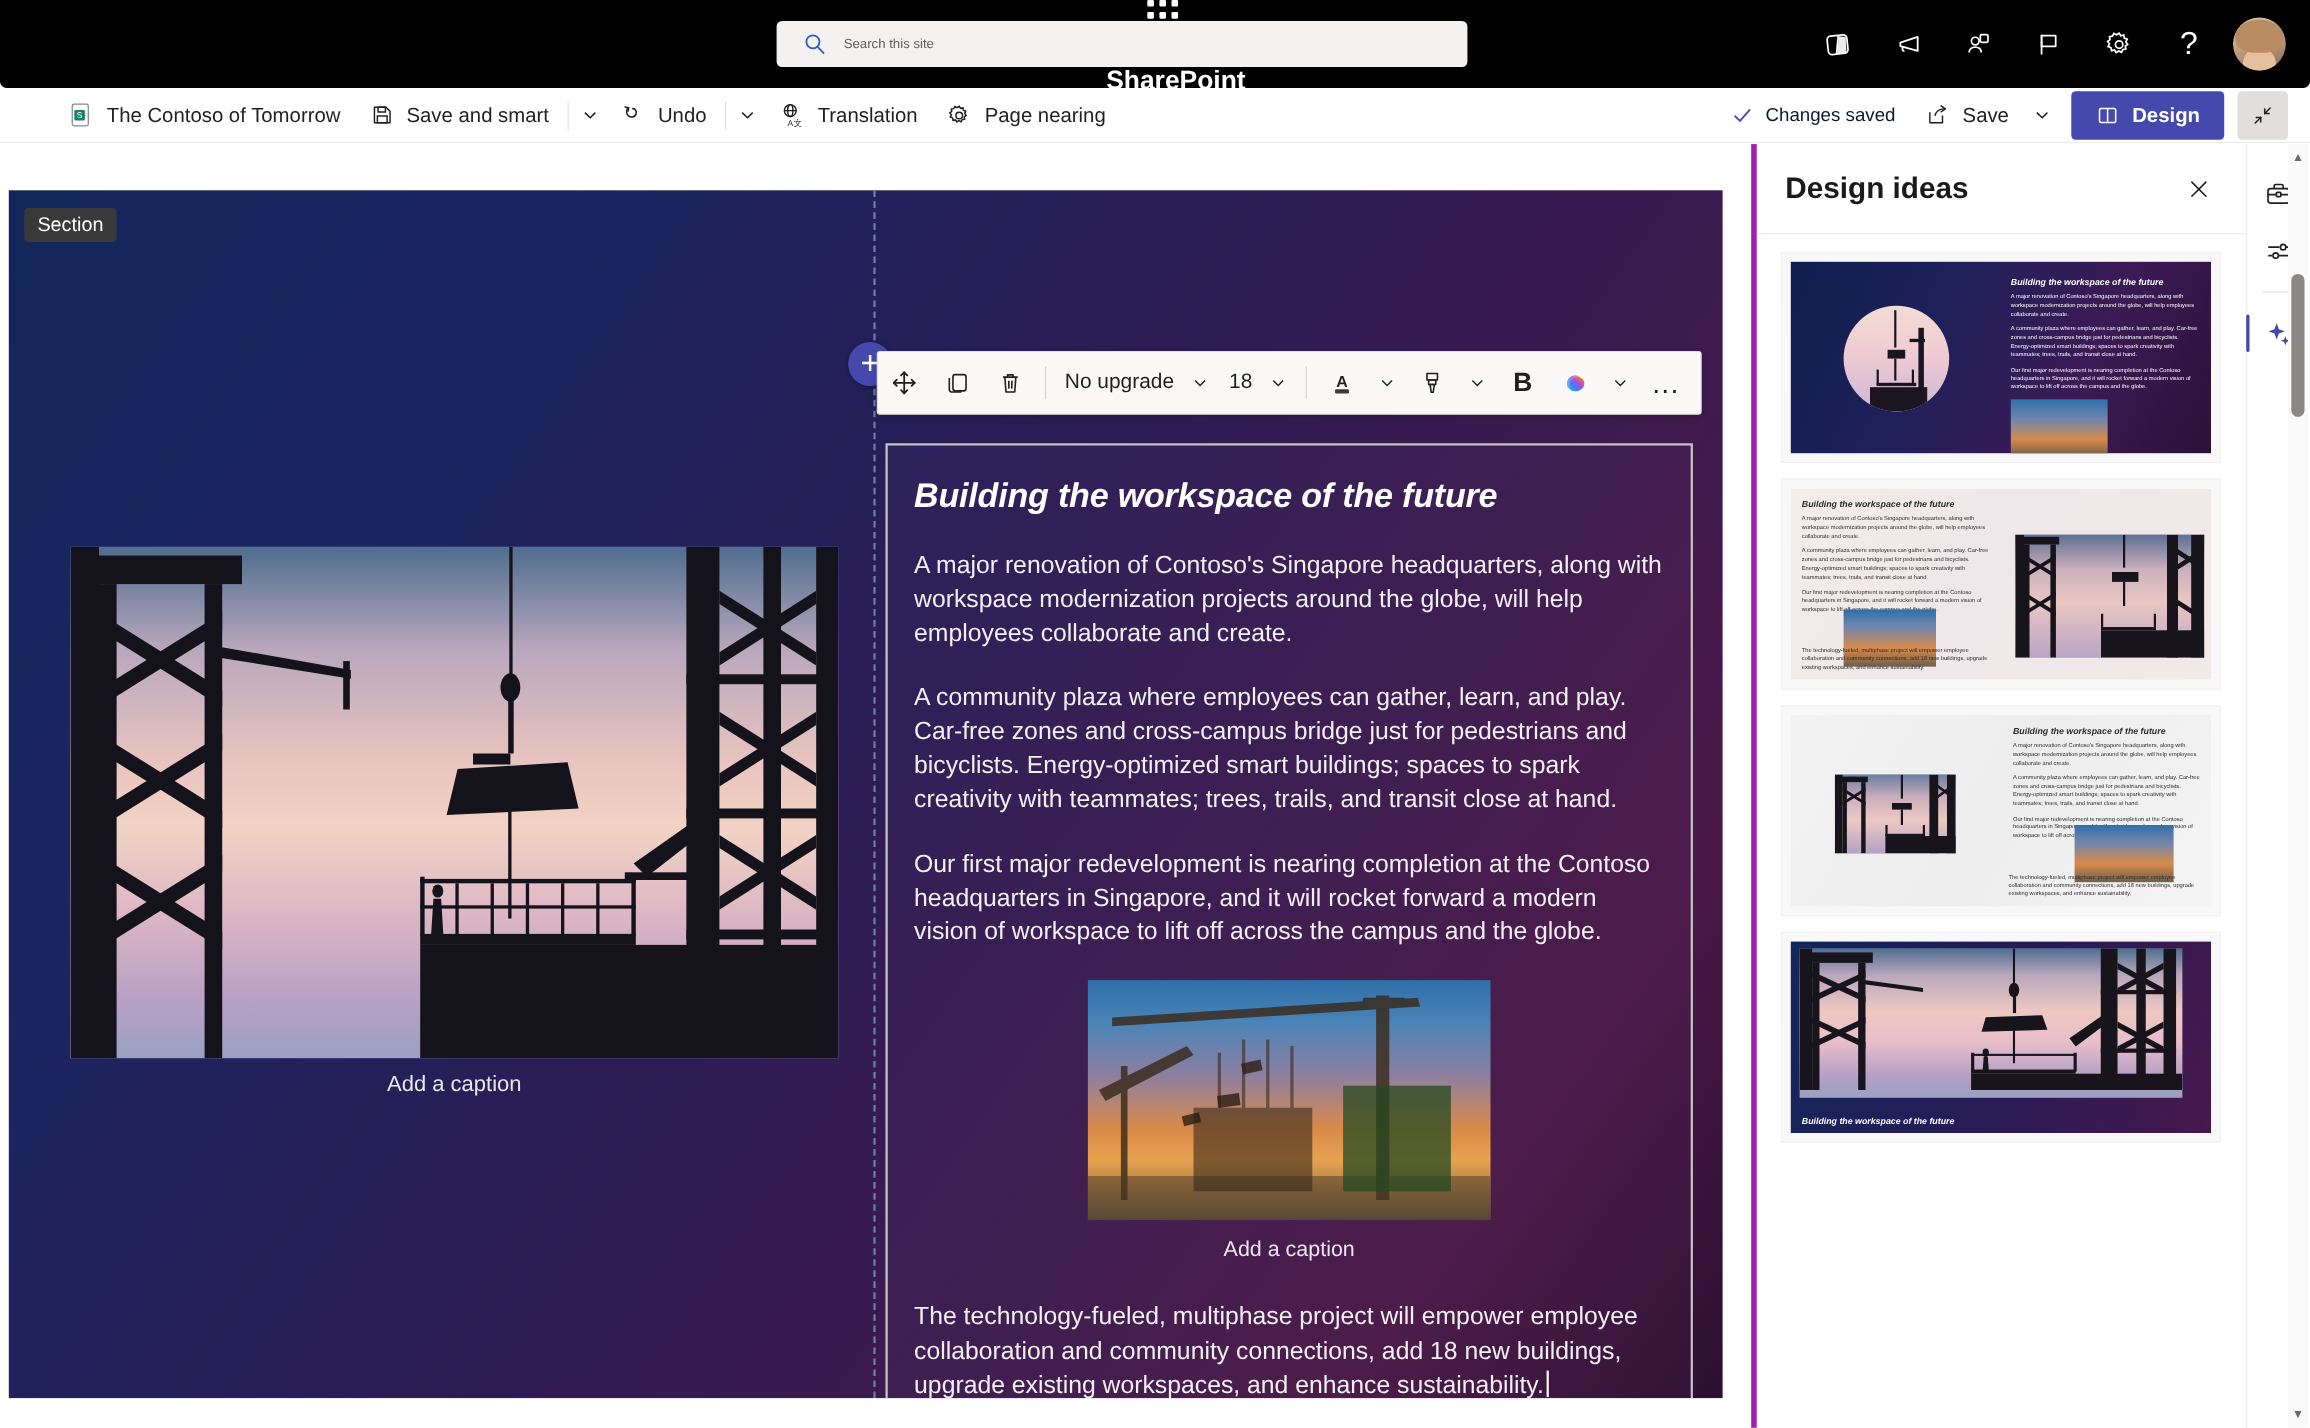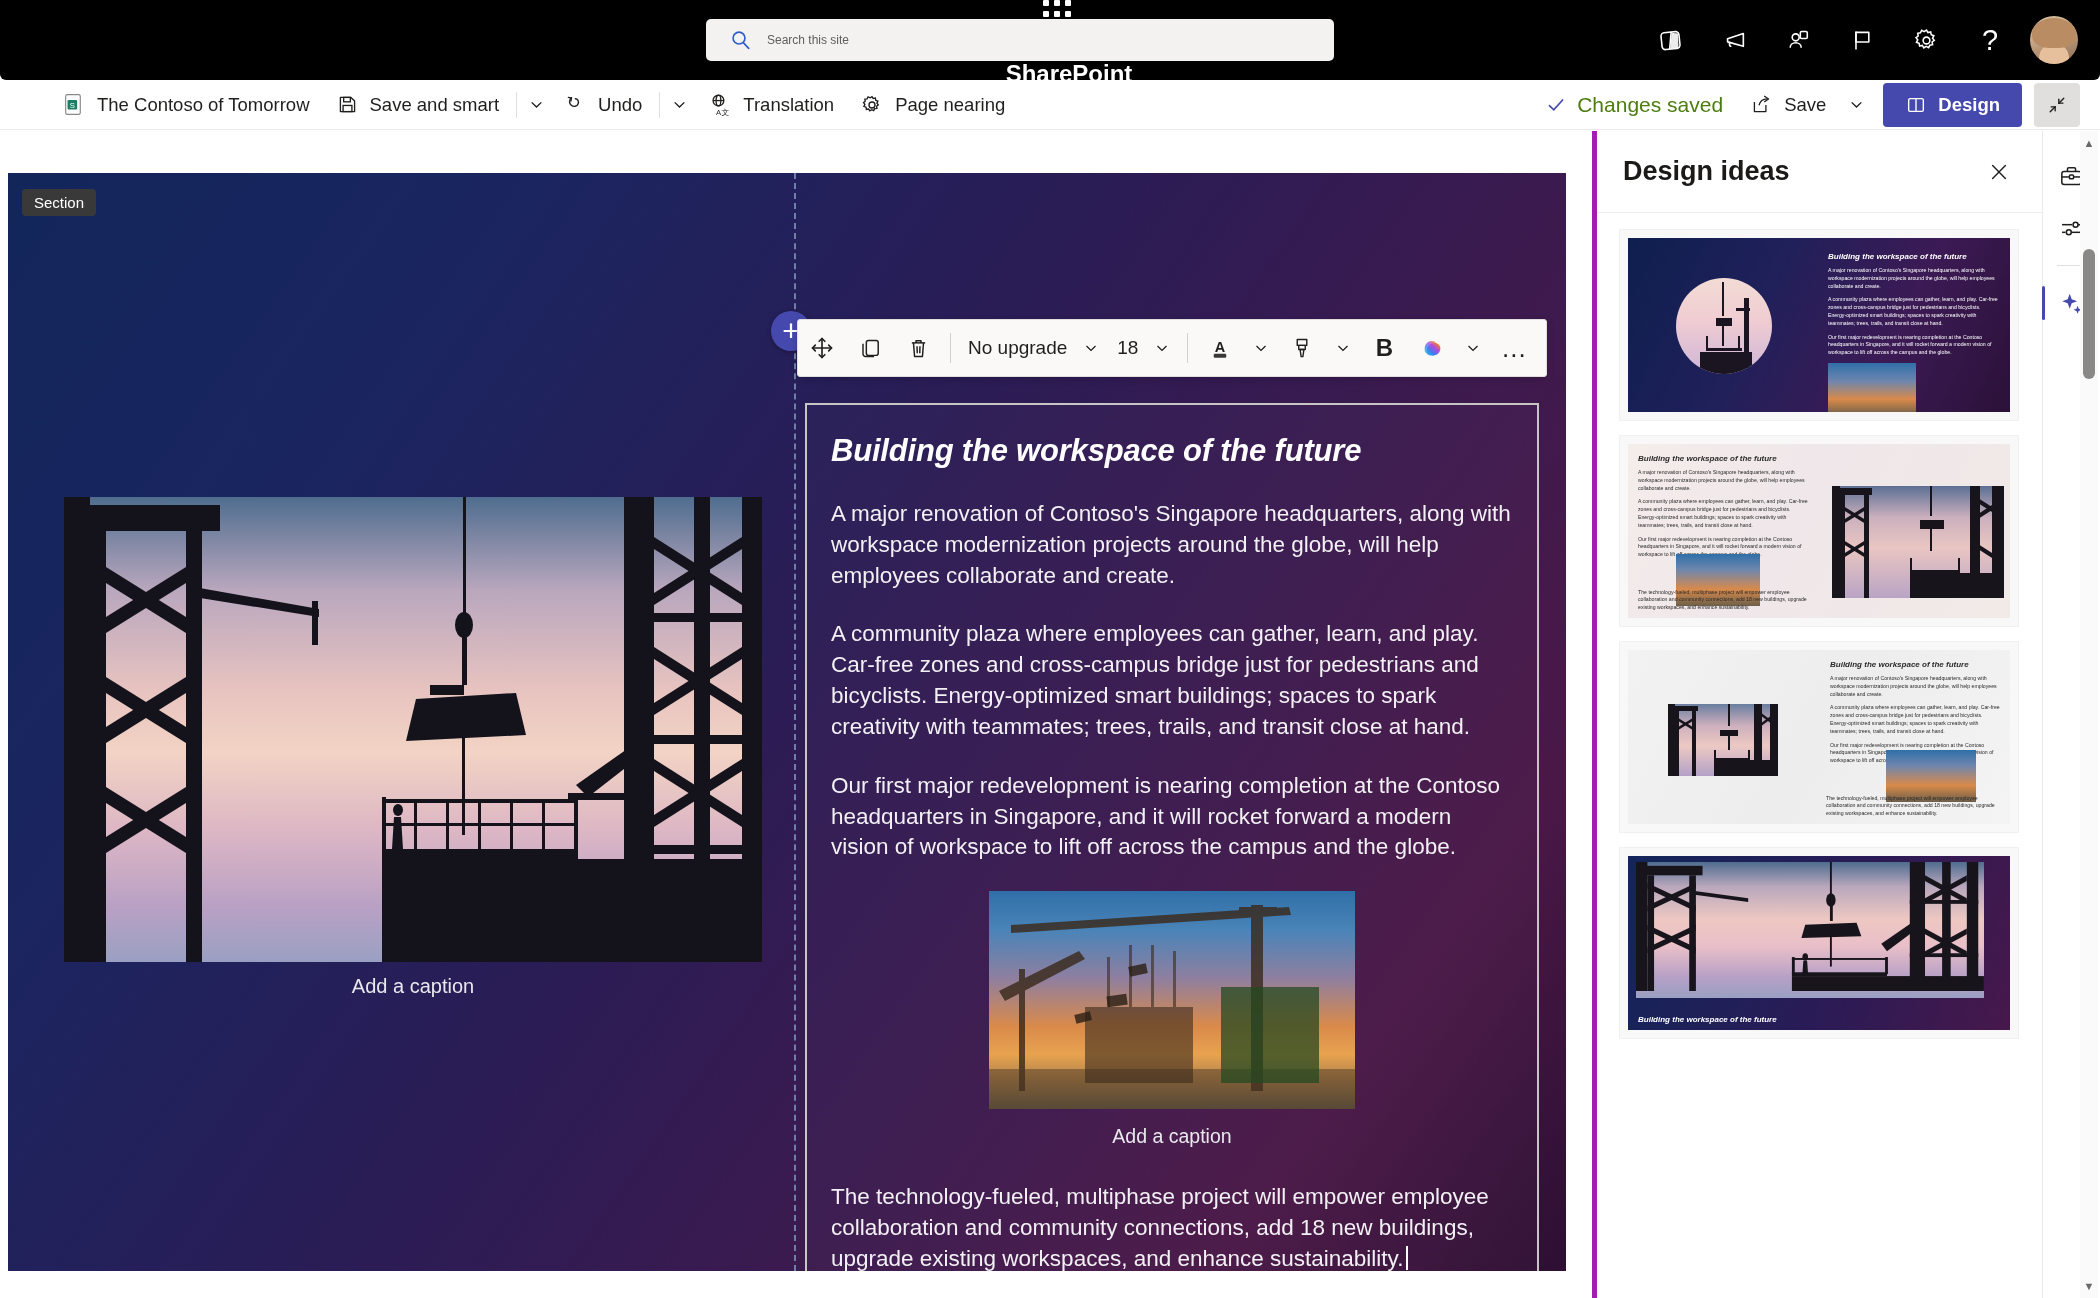--- a/index.html
+++ b/index.html
@@ -82,21 +82,21 @@
     display: flex; align-items: center; gap: 11px; padding: 0 13px; height: 42px;
     font-size: 18.5px; color: #201f1e; cursor: pointer; border-radius: 3px; white-space: nowrap;
   }
   .cmd-chev {
     width: 30px; height: 42px; display: flex; align-items: center; justify-content: center;
     cursor: pointer; border-radius: 3px;
   }
   .cmd-sep { width: 1px; height: 26px; background: #e1dfdd; margin: 0 4px; }
   .cmd-left { display: flex; align-items: center; margin-left: 48px; }
   .cmd-right { position: absolute; right: 20px; display: flex; align-items: center; gap: 2px; }
-  .saved { display: flex; align-items: center; gap: 10px; font-size: 21px; color: #4d7c0f; padding: 0 12px; }
+  .saved { display: flex; align-items: center; gap: 10px; font-size: 17px; color: #0f172a; padding: 0 12px; }
   .btn-publish {
     background: #4549ad; color: #fff; border: none; border-radius: 4px;
     height: 44px; padding: 0 22px; font-size: 18.5px; font-weight: 600;
     display: flex; align-items: center; gap: 11px; cursor: pointer;
     font-family: "Liberation Sans", sans-serif; margin-left: 10px;
   }
   .btn-collapse {
     width: 46px; height: 44px; background: #e1dfdd; border: none; border-radius: 4px;
     display: flex; align-items: center; justify-content: center; cursor: pointer; margin-left: 10px;
   }
@@ -106,21 +106,21 @@
     position: absolute; top: 131px; left: 0; width: 1574px; height: 1167px;
     overflow: hidden; background: #fff;
   }
   .page-surface {
     position: absolute; left: 8px; top: 42px; width: 1558px; height: 1098px;
     background: linear-gradient(125deg, #12265a 0%, #1a2560 22%, #2b1c55 48%, #3e1a4e 70%, #4a1847 85%, #2d0f33 100%);
     overflow: hidden;
   }
   .section-tag {
     position: absolute; left: 14px; top: 16px;
-    background: #393939; color: #fff; font-size: 15px;
+    background: #393939; color: #fff; font-size: 18px;
     padding: 5px 12px; border-radius: 4px; z-index: 20;
   }
 
   
   .left-col { position: absolute; left: 0; top: 0; width: 786px; height: 1098px; }
   .hero-img {
     position: absolute; left: 56px; top: 324px; width: 698px; height: 465px;
     background:
       linear-gradient(to bottom, #4f6d8f 0%, #b9a7bd 20%, #e8c4c0 42%, #f2d3c4 55%, #dcb6c4 72%, #b9a1c4 88%, #9aa0c2 100%);
     overflow: hidden;

